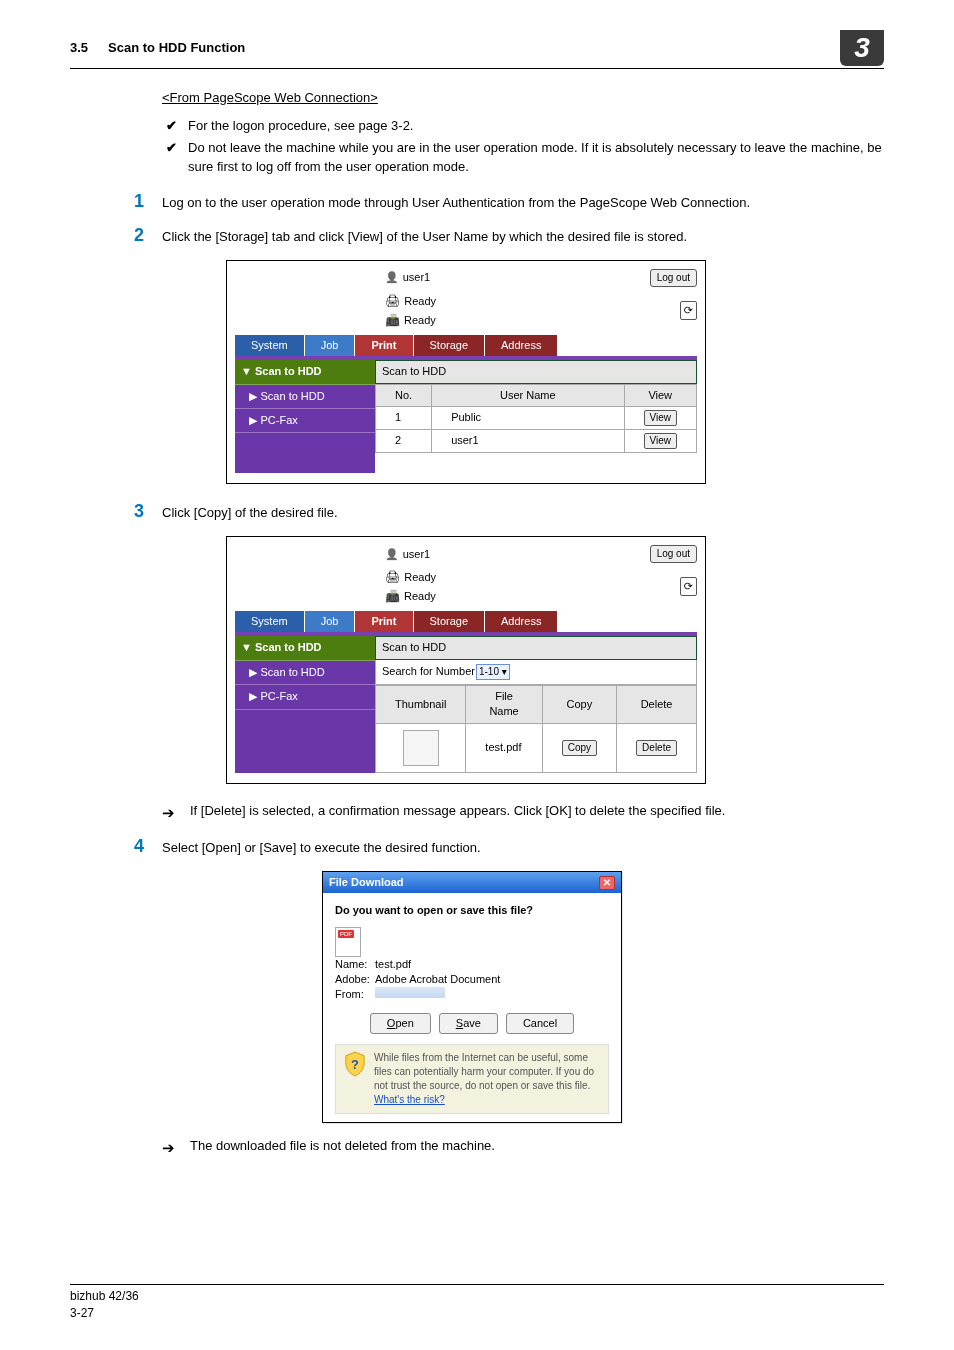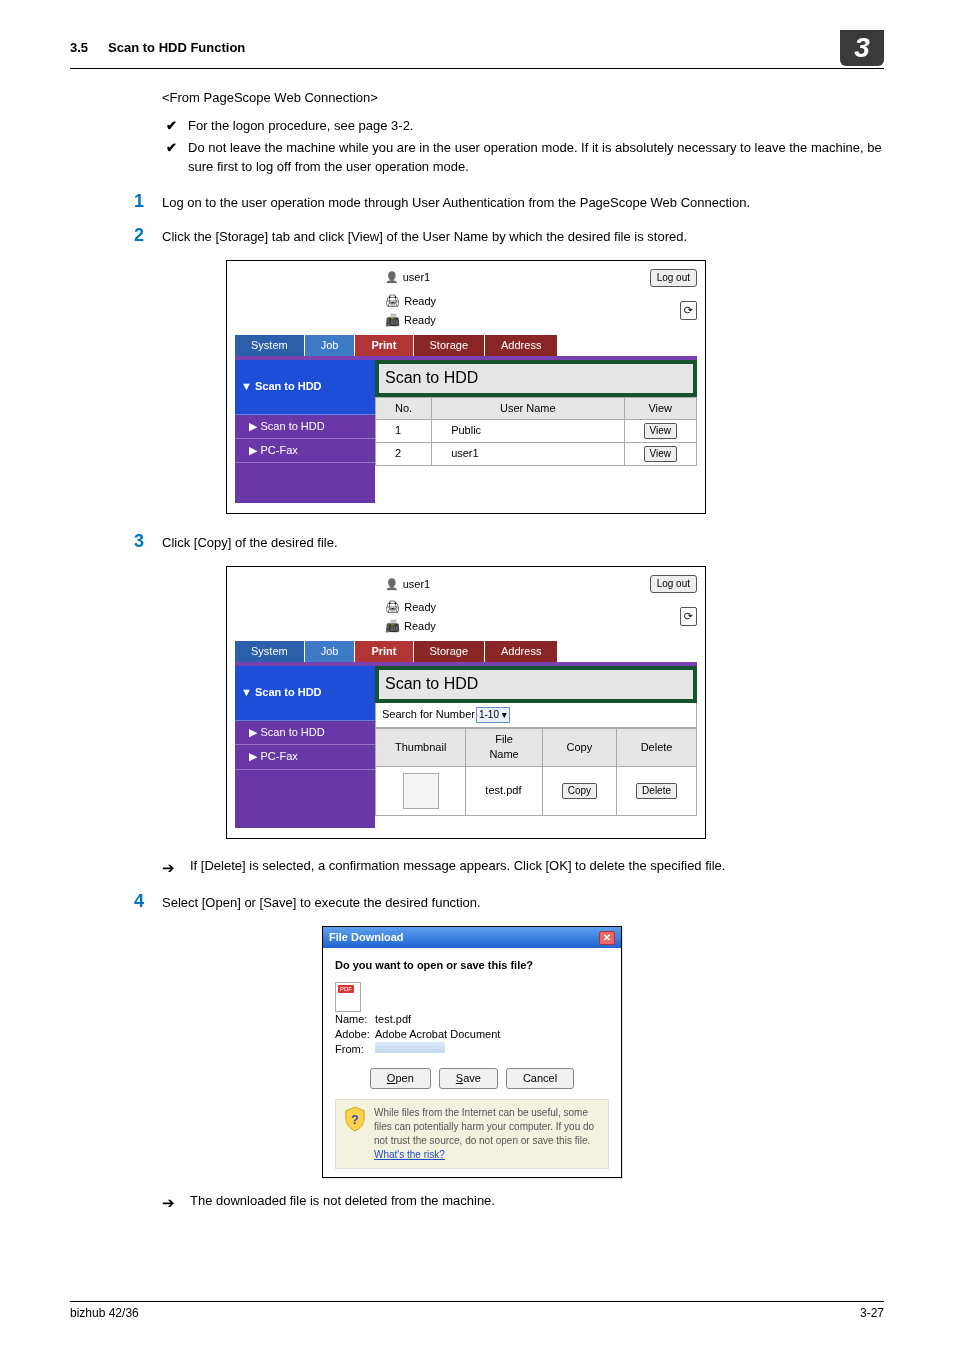--- a/index.html
+++ b/index.html
@@ -42,20 +42,21 @@
   .hr {
     border: none;
     border-top: 1px solid #000;
     margin: 2px 0 20px 0;
   }
   .content {
     margin-left: 92px;
   }
   .subhead {
     margin: 0 0 10px 0;
+    text-decoration: underline;
   }
   ul.checks {
     list-style: none;
     padding: 0;
     margin: 0 0 16px 0;
   }
   ul.checks li {
     display: flex;
     margin-bottom: 4px;
     padding-left: 4px;
@@ -143,24 +144,24 @@
   .tab.red { background: #b23535; font-weight: bold; }
   .tab.darkred { background: #8a2626; }
   .tabs-underline { height:4px; background:#7a3fb0; }
   .panel2col { display:flex; }
   .sidecol {
     width: 140px;
     background: #6a37a8;
     color: #fff;
     font-size: 11px;
   }
-  .sidecol .sh { padding: 19px 6px; border-bottom:1px solid rgba(255,255,255,.3); background:#1d4ed8; font-weight:bold;}
+  .sidecol .sh { padding: 4px 6px; border-bottom:1px solid rgba(255,255,255,.3); background:#4d7c0f; font-weight:bold;}
   .sidecol .si { padding: 4px 6px 4px 14px; border-bottom:1px solid rgba(255,255,255,.3);}
   .maincol { flex:1; }
-  .mtitle { background:#e6e6e6; border:4px solid #14532d; padding:3px 6px; font-size:16px; }
+  .mtitle { background:#e6e6e6; border:1px solid #14532d; padding:3px 6px; font-size:11px; }
   .tbl { width:100%; border-collapse: collapse; font-size:11px; }
   .tbl th, .tbl td { border:1px solid #aaa; padding:3px 19px; text-align:left; }
   .tbl th { background:#e6e6e6; font-weight:normal; text-align:center;}
   .btn-sm { border:1px solid #555; border-radius:2px; padding:0 5px; font-size:10px; background:#eee; display:inline-block;}
   .search-row { padding:4px 6px; font-size:11px; border:1px solid #aaa; border-top:none; display:flex; align-items:center; gap:1px;}
   .sel { border:1px solid #6a8fd8; font-size:10px; padding:0 2px; background:#eaf2ff;}
   .thumb-cell { width:52px; height:44px; }
   .thumb { width:36px; height:36px; border:1px solid #aaa; margin:3px auto; background:#f5f5f5;}
   .arrow-note {
     display:flex;
@@ -234,20 +235,21 @@
   .footer {
     position:absolute;
     bottom: 28px;
     left: 70px;
     right: 70px;
     border-top:1px solid #000;
     padding-top:3px;
     display:flex;
     justify-content:space-between;
     font-size:12px;
+    flex-direction:column;
   }
   .icon-user::before{content:"👤"; font-size:11px; filter:grayscale(1);}
   .icon-printer::before{content:"🖨"; font-size:12px;}
   .icon-scanner::before{content:"📠"; font-size:12px;}
 </style>
 </head>
 <body>
 
 <div class="page">
   <div class="header-row">

